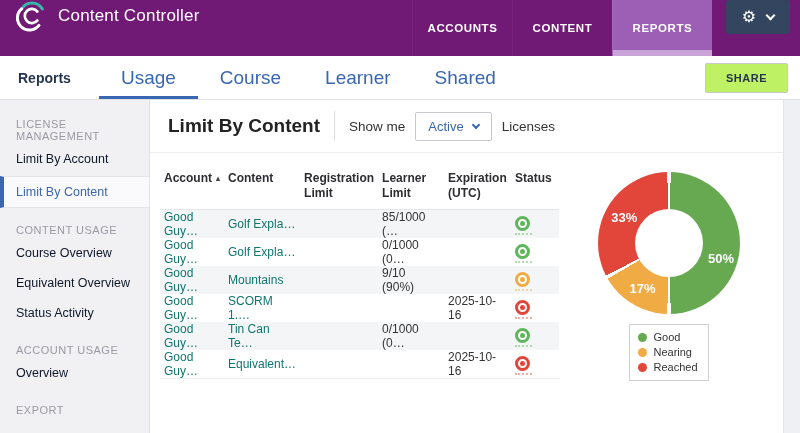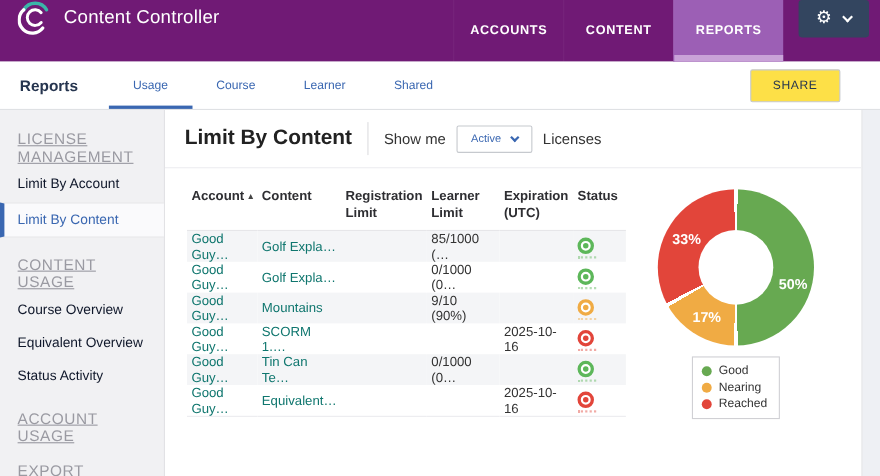--- a/index.html
+++ b/index.html
@@ -19,52 +19,52 @@
   .gear-btn { width:64px; height:34px; margin:0 10px 0 14px; background:#33455f; border-radius:3px;
               display:flex; align-items:center; justify-content:center; gap:11px; cursor:pointer; }
   .gear-glyph { color:#ffffff; font-size:16px; line-height:1; }
   .chev { width:7px; height:7px; border-right:2px solid #fff; border-bottom:2px solid #fff;
           transform:rotate(45deg); margin-top:-4px; }
 
   
   .subnav { height:44px; background:#ffffff; border-bottom:1px solid #dfe1e4; display:flex; align-items:stretch; }
   .subnav-title { align-self:center; margin-left:18px; font-size:14px; font-weight:bold; color:#26354f; }
   .subnav-tabs { display:flex; margin-left:28px; }
-  .subnav-tab { display:flex; align-items:center; padding:8px 22px; font-size:11px; color:#3a67b1;
+  .subnav-tab { display:flex; align-items:center; padding:8px 22px; font-size:19px; color:#3a67b1;
                 position:relative; cursor:pointer; }
   .subnav-tab.active::after { content:""; position:absolute; left:0; right:0; bottom:0; height:3px; background:#3a67b1; }
-  .share-btn { margin-left:auto; margin-right:36px; align-self:center; background:#fde047;
+  .share-btn { margin-left:auto; margin-right:12px; align-self:center; background:#bef264;
                border:1px solid #c6c9ce; border-radius:2px; padding:8px 20px;
-               font-size:11px; font-weight:normal; letter-spacing:.5px; color:#26354f; cursor:pointer;
+               font-size:11px; font-weight:bold; letter-spacing:.5px; color:#26354f; cursor:pointer;
                font-family:"Liberation Sans", sans-serif; }
 
   
   .page-body { display:flex; height:333px; }
   .sidebar { width:150px; background:#f1f1f3; border-right:1px solid #e2e2e5; padding-top:2px; }
   .side-section { margin-top:16px; }
-  .side-header { padding:0 16px; font-size:14px; letter-spacing:.5px; color:#9a9aa2; margin-bottom:2px;text-decoration:underline; }
+  .side-header { padding:0 16px; font-size:11px; letter-spacing:.5px; color:#9a9aa2; margin-bottom:2px; }
   .side-item { padding:8px 16px; font-size:12.5px; color:#0f172a; cursor:pointer; }
   .side-item.active { background:#fafafc; color:#3a67b1; border-left:4px solid #3a67b1; padding-left:12px;
                       border-top:1px solid #e5e5e8; border-bottom:1px solid #e5e5e8; margin:2px 0; }
 
   .main { flex:1; background:#ffffff; position:relative; }
   .right-gutter { width:17px; background:#eef0f4; border-left:1px solid #e4e4e6; }
 
   .main-header { display:flex; align-items:center; height:53px; padding-left:18px; border-bottom:1px solid #ededf0; }
   .page-title { font-size:19px; font-weight:bold; color:#222222; }
   .hdr-divider { width:1px; height:30px; background:#dddde0; margin:0 14px; }
   .filter-label { font-size:13.5px; color:#333333;text-align:center; }
   .filter-select { display:flex; align-items:center; gap:9px; border:1px solid #c6c9ce; border-radius:2px;
                    padding:6px 12px; margin:0 10px; cursor:pointer; background:#fff; }
-  .filter-select .val { color:#3a67b1; font-size:10px; }
+  .filter-select .val { color:#3a67b1; font-size:13px; }
   .chev-blue { width:6px; height:6px; border-right:2px solid #3a67b1; border-bottom:2px solid #3a67b1;
                transform:rotate(45deg); margin-top:-3px; }
 
   
-  table.limits { border-collapse:collapse; margin:14px 0 0 20px; table-layout:fixed; font-size:12px; }
+  table.limits { border-collapse:collapse; margin:14px 0 0 10px; table-layout:fixed; font-size:12px; }
   table.limits col.c-account{width:63px} table.limits col.c-content{width:70px}
   table.limits col.c-reg{width:65px} table.limits col.c-learner{width:66px}
   table.limits col.c-exp{width:67px} table.limits col.c-status{width:48px}
   table.limits th { text-align:left; font-weight:bold; color:#2e2e32; padding:4px 4px 8px 4px;
                     vertical-align:top; border-bottom:1px solid #e6e6e9; line-height:1.25; cursor:pointer; }
   table.limits td { padding:0 4px; height:27px; color:#333; }
   table.limits tbody tr:nth-child(odd) td { background:#f4f5f7; }
   table.limits tbody tr:last-child td { border-bottom:1px solid #ececef; }
   .cell-link { color:#0f766e; cursor:pointer; }
   .sort { font-size:8px; color:#444; margin-left:4px; vertical-align:1px; }
@@ -146,20 +146,21 @@
       <div class="side-item active">Limit By Content</div>
     </div>
     <div class="side-section">
       <div class="side-header">CONTENT USAGE</div>
       <div class="side-item">Course Overview</div>
       <div class="side-item">Equivalent Overview</div>
       <div class="side-item">Status Activity</div>
     </div>
     <div class="side-section">
       <div class="side-header">ACCOUNT USAGE</div>
+      <div class="side-item">Overview</div>
     </div>
     <div class="side-section">
       <div class="side-header">EXPORT</div>
     </div>
   </aside>
 
   <main class="main">
     <div class="main-header">
       <span class="page-title">Limit By Content</span>
       <span class="hdr-divider"></span>

